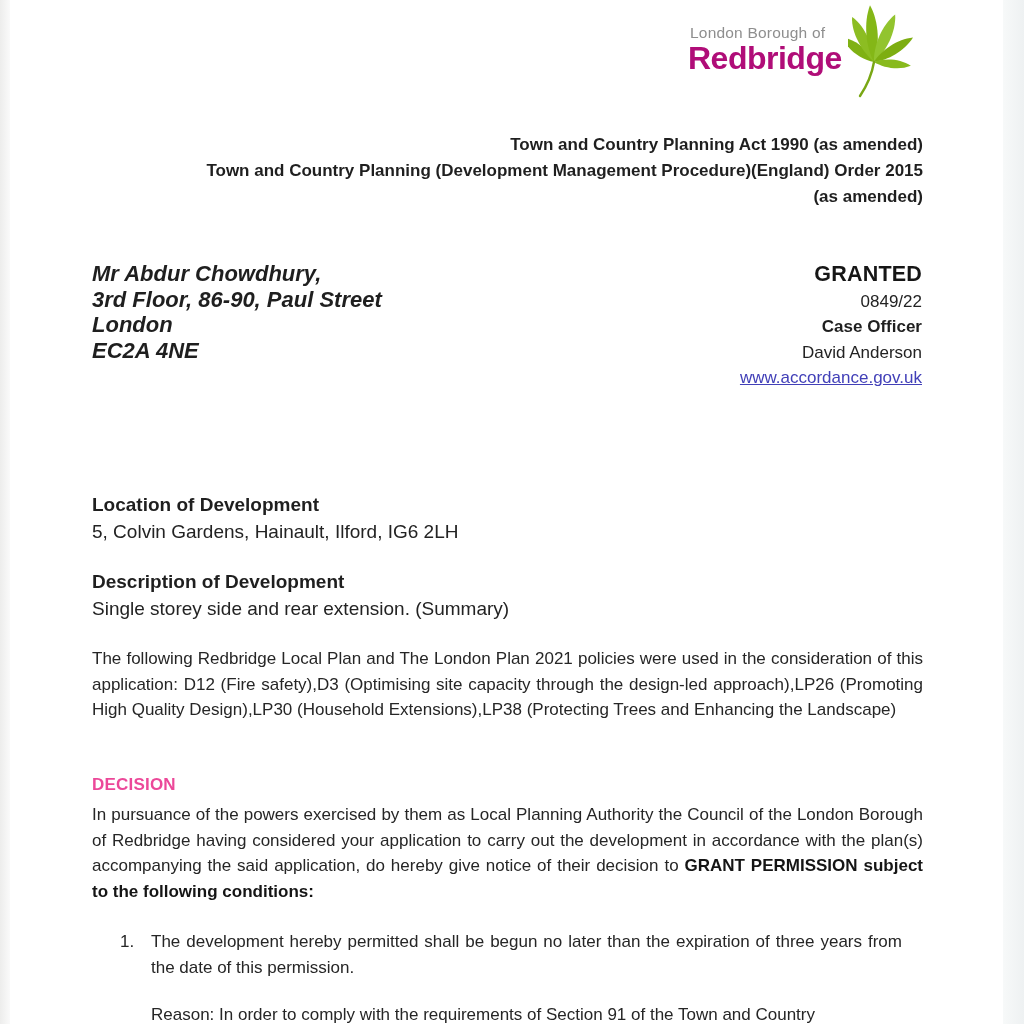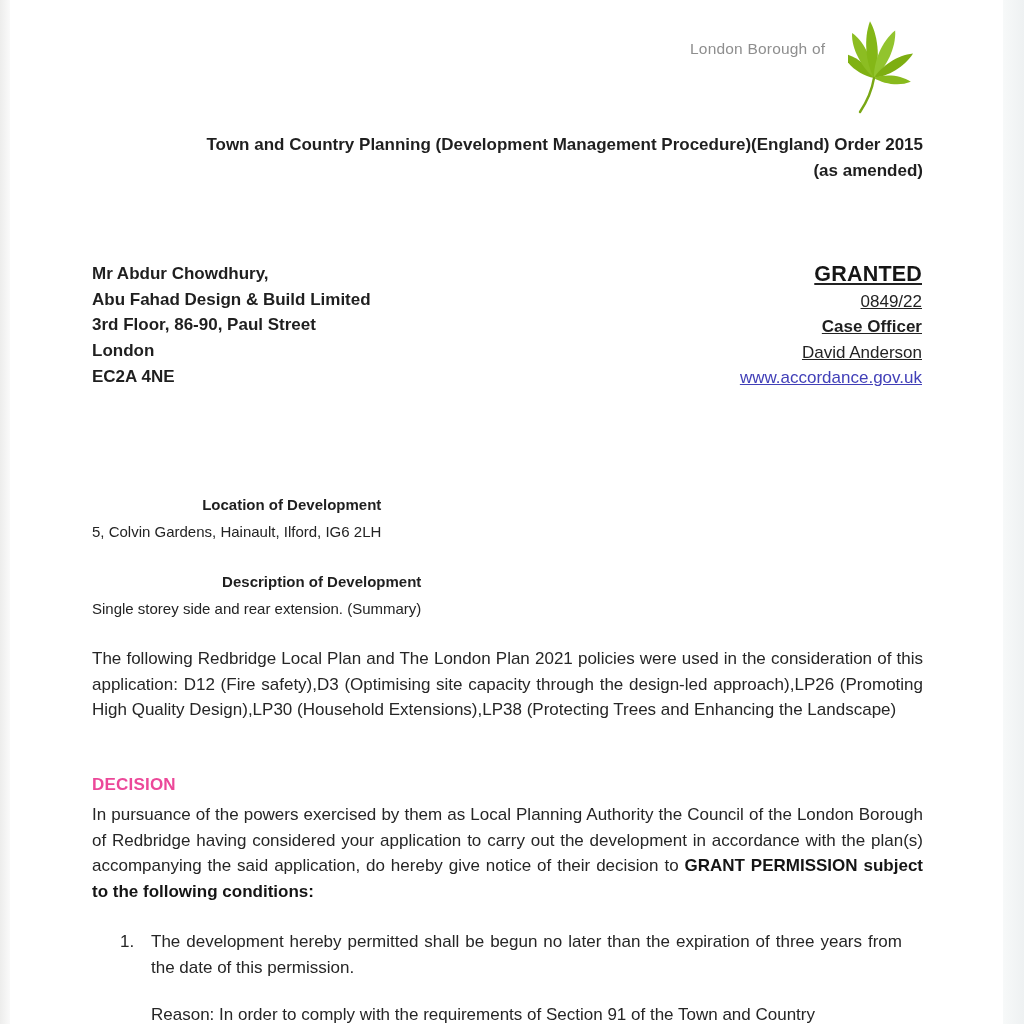--- a/index.html
+++ b/index.html
@@ -9,42 +9,42 @@
     font-family:"Liberation Sans","DejaVu Sans",sans-serif;
     color:#232323;
     -webkit-font-smoothing:antialiased;
   }
   .edge-left{position:absolute;left:0;top:0;width:10px;height:1024px;
     background:linear-gradient(to right,#ededec,#fafafa);}
   .edge-right{position:absolute;left:1003px;top:0;width:21px;height:1024px;
     background:linear-gradient(to right,#f7f9f9,#eef1f2);}
 
   
-  .logo{position:absolute;top:16px;left:688px;width:236px;height:102px;}
+  .logo{position:absolute;top:0;left:688px;width:236px;height:102px;}
   .logo-line1{position:absolute;top:24px;left:2px;font-size:15.5px;color:#8e8e8e;letter-spacing:.2px;}
   .logo-line2{position:absolute;top:40px;left:0;font-size:32px;font-weight:bold;color:#b00d78;letter-spacing:-.5px;}
   .leaf{position:absolute;top:2px;left:160px;}
 
   
   .act-header{position:absolute;top:132px;left:92px;width:831px;
     text-align:right;font-weight:bold;font-size:17px;line-height:26px;color:#1f1f1f;}
 
   
   .applicant{position:absolute;top:261px;left:92px;
-    font-weight:bold;font-size:17px;line-height:25.7px;color:#1f1f1f;}
+    font-weight:bold;font-size:22px;line-height:25.7px;color:#1f1f1f;font-style:italic;}
 
   
   .grant-panel{position:absolute;top:260px;right:102px;width:400px;
-    text-align:right;font-size:17px;line-height:25.3px;text-decoration:underline;}
+    text-align:right;font-size:17px;line-height:25.3px;}
   .granted{font-size:21.5px;font-weight:bold;line-height:29px;letter-spacing:.2px;color:#161616;}
   .b{font-weight:bold;color:#1f1f1f;}
   a.link{color:#4240b8;text-decoration:underline;}
 
   
-  .sec{position:absolute;left:92px;font-size:15px;line-height:26.5px;text-align:right;}
+  .sec{position:absolute;left:92px;font-size:19px;line-height:26.5px;}
   .sec .h{font-weight:bold;color:#1f1f1f;}
   .sec-location{top:492px;}
   .sec-description{top:569px;}
 
   p.just{position:absolute;left:92px;width:831px;margin:0;
     font-size:17px;line-height:25.5px;text-align:justify;color:#262626;}
   .policies{top:646px;}
   .decision-heading{position:absolute;top:775px;left:92px;
     font-weight:bold;font-size:17px;color:#ec4899;letter-spacing:.2px;}
   .decision-body{top:802px;}
@@ -58,41 +58,42 @@
     font-size:17px;line-height:26px;color:#262626;}
 </style>
 </head>
 <body>
 
 <div class="edge-left"></div>
 <div class="edge-right"></div>
 
 <div class="logo">
   <div class="logo-line1">London Borough of</div>
+  <div class="logo-line2">Redbridge</div>
   <svg class="leaf" width="72" height="97" viewBox="0 0 72 97">
     <g>
       <path transform="translate(26,60) rotate(-52)" d="M0,0 C-6,-11 -7,-28 0,-40 C7,-28 6,-11 0,0 Z" fill="#7fb113"></path>
       <path transform="translate(26,60) rotate(-26)" d="M0,0 C-6,-13 -8,-36 0,-50 C8,-36 6,-13 0,0 Z" fill="#8cbd22"></path>
       <path transform="translate(26,60) rotate(-4)" d="M0,0 C-7,-15 -8,-40 0,-57 C8,-40 7,-15 0,0 Z" fill="#84b717"></path>
       <path transform="translate(26,60) rotate(24)" d="M0,0 C-7,-14 -8,-37 0,-52 C8,-37 7,-14 0,0 Z" fill="#92c42e"></path>
       <path transform="translate(26,60) rotate(58)" d="M0,0 C-6,-12 -7,-32 0,-46 C7,-32 6,-12 0,0 Z" fill="#7dae11"></path>
       <path transform="translate(26,60) rotate(96)" d="M0,0 C-5,-10 -6,-26 0,-37 C6,-26 5,-10 0,0 Z" fill="#88ba1d"></path>
       <path d="M26,60 C24,72 20,82 12,94" fill="none" stroke="#79a714" stroke-width="2.4" stroke-linecap="round"></path>
     </g>
   </svg>
 </div>
 
 <div class="act-header">
+  <div>Town and Country Planning Act 1990 (as amended)</div>
   <div>Town and Country Planning (Development Management Procedure)(England) Order 2015</div>
   <div>(as amended)</div>
 </div>
 
 <div class="applicant">
   <div>Mr Abdur Chowdhury,</div>
-  <div>Abu Fahad Design &amp; Build Limited</div>
   <div>3rd Floor, 86-90, Paul Street</div>
   <div>London</div>
   <div>EC2A 4NE</div>
 </div>
 
 <div class="grant-panel">
   <div class="granted">GRANTED</div>
   <div>0849/22</div>
   <div class="b">Case Officer</div>
   <div>David Anderson</div>

